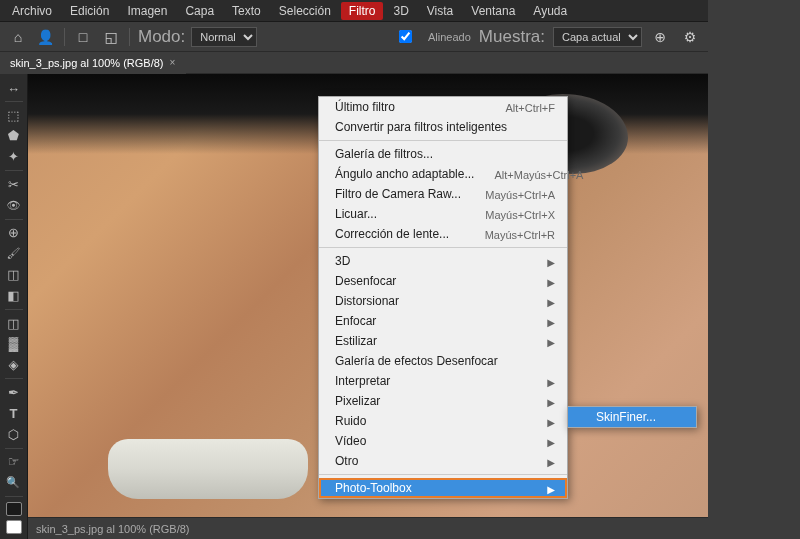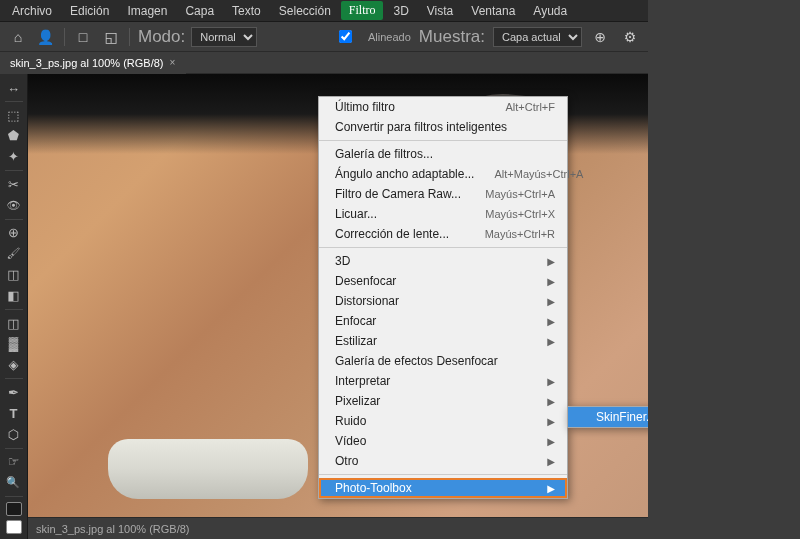--- a/index.html
+++ b/index.html
@@ -29,22 +29,21 @@
       cursor: pointer;
       border-radius: 2px;
       font-size: 12px;
       color: #d0d0d0;
     }
     .menubar-item:hover, .menubar-item.active {
       background: #3c8fde;
       color: #fff;
     }
     .menubar-item.active {
-      background: #15803d;
-      font-family: Liberation Serif, serif;
+      background: #b91c1c;
     }
 
     
     .toolbar {
       display: flex;
       align-items: center;
       height: 30px;
       background: #3c3c3c;
       border-bottom: 1px solid #2a2a2a;
       padding: 0 6px;
@@ -229,21 +228,21 @@
       left: 290px;
       width: 250px;
       background: #f0f0f0;
       border: 1px solid #aaa;
       box-shadow: 2px 2px 8px rgba(0,0,0,0.4);
       z-index: 200;
       color: #222;
     }
     .menu-item {
       display: flex;
-      align-items: center;
+      align-items: flex-end;
       justify-content: space-between;
       padding: 3px 12px 3px 16px;
       cursor: pointer;
       font-size: 12px;
       white-space: nowrap;
     }
     .menu-item.highlighted {
       background: #3c8fde;
       color: #fff;
       outline: 2px solid #e87c2a;
@@ -314,21 +313,21 @@
       color: #d0d0d0;
       font-size: 11px;
       height: 20px;
       padding: 0 4px;
       cursor: pointer;
     }
   </style>
 </head>
 <body>
 
-<div style="width:648px;height:539px;display:flex;flex-direction:column;overflow:hidden;">
+<div style="width:708px;height:539px;display:flex;flex-direction:column;overflow:hidden;">
 
   <div class="menubar">
     <span class="menubar-item">Archivo</span>
     <span class="menubar-item">Edición</span>
     <span class="menubar-item">Imagen</span>
     <span class="menubar-item">Capa</span>
     <span class="menubar-item">Texto</span>
     <span class="menubar-item">Selección</span>
     <span class="menubar-item active">Filtro</span>
     <span class="menubar-item">3D</span>

